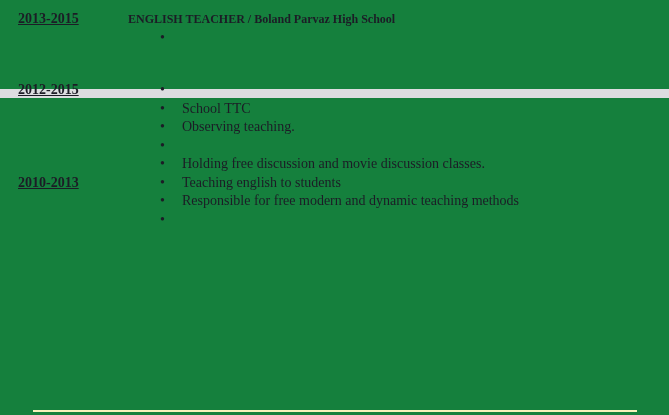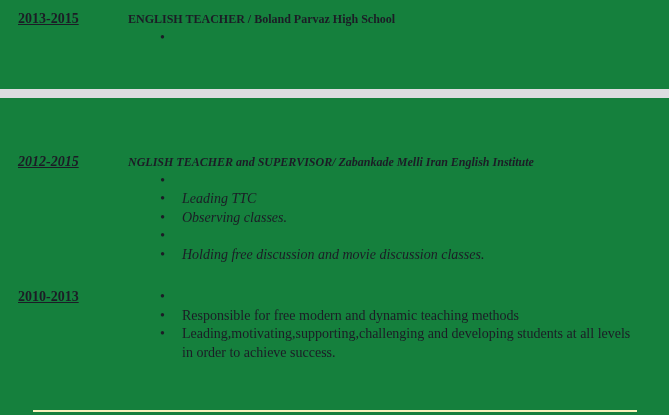--- a/index.html
+++ b/index.html
@@ -32,22 +32,22 @@
     background: #f5f2bb;
   }
   .content {
     position: absolute;
     left: 0;
     top: 0;
     width: 669px;
     padding: 10px 0 0 18px;
   }
   .entry { display: flex; align-items: flex-start; }
-  .entry-2 { margin-top: 106px; font-style: italic; }
-  .entry-3 { margin-top: 24px; }
+  .entry-2 { margin-top: 34px; }
+  .entry-3 { margin-top: 0; }
   .dates {
     width: 110px;
     flex: none;
     font-weight: 700;
     text-decoration: underline;
     white-space: nowrap;
   }
   .entry-body { flex: 1; min-width: 0; }
   .entry-title {
     font-size: 12px;
@@ -88,57 +88,56 @@
           <li>
             <span class="bullet-marker">•</span>
           </li>
         </ul>
       </div>
     </section>
 
     <section class="entry entry-2">
       <div class="dates">2012-2015</div>
       <div class="entry-body">
-        <h3 class="entry-title">NGLISH TEACHER and SUPERVISOR/ Zabankade Melli Iran English Institute</h3>
         <ul class="bullets">
           <li>
             <span class="bullet-marker">•</span>
           </li>
           <li>
             <span class="bullet-marker">•</span>
-            <span class="bullet-text">Leading TTC</span>
+            <span class="bullet-text">School TTC</span>
           </li>
           <li>
             <span class="bullet-marker">•</span>
-            <span class="bullet-text">Observing classes.</span>
+            <span class="bullet-text">Observing teaching.</span>
           </li>
           <li>
             <span class="bullet-marker">•</span>
           </li>
           <li>
             <span class="bullet-marker">•</span>
             <span class="bullet-text">Holding free discussion and movie discussion classes.</span>
           </li>
         </ul>
       </div>
     </section>
 
     <section class="entry entry-3">
       <div class="dates">2010-2013</div>
       <div class="entry-body">
         <ul class="bullets">
           <li>
             <span class="bullet-marker">•</span>
+            <span class="bullet-text">Teaching english to students</span>
           </li>
           <li>
             <span class="bullet-marker">•</span>
             <span class="bullet-text">Responsible for free modern and dynamic teaching methods</span>
           </li>
           <li>
             <span class="bullet-marker">•</span>
-            <span class="bullet-text">Leading,motivating,supporting,challenging and developing students at all levels in order to achieve success.</span>
           </li>
         </ul>
       </div>
     </section>
 
   </div>
 </div>
 
 </body></html>

